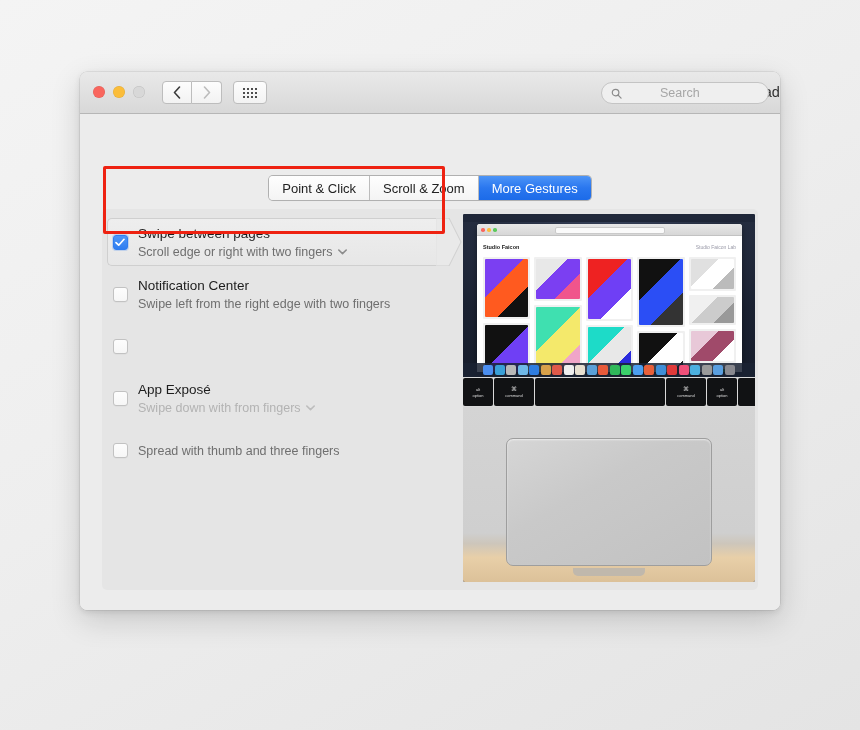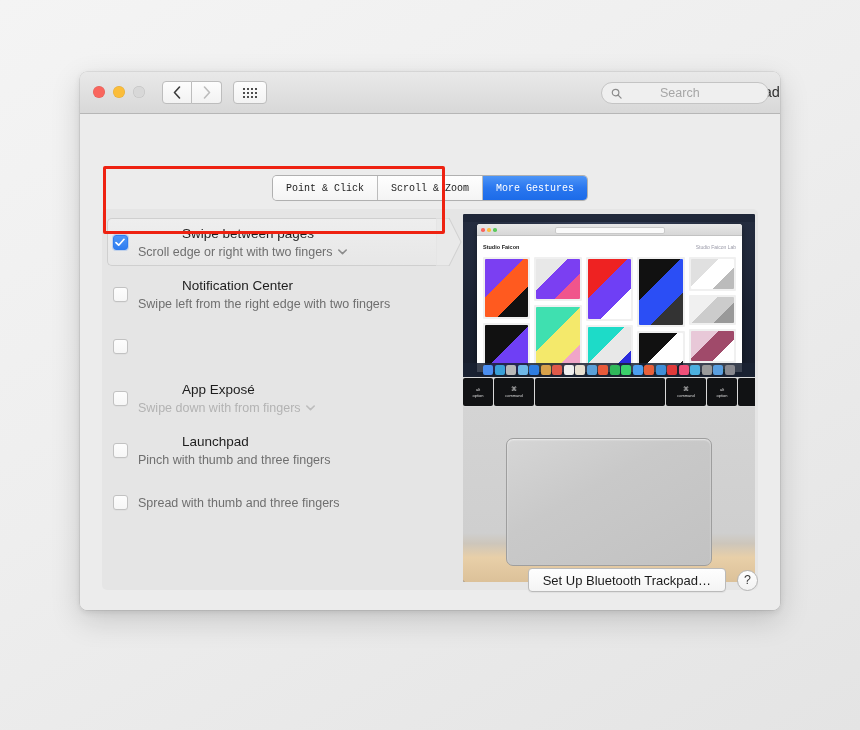--- a/index.html
+++ b/index.html
@@ -145,26 +145,25 @@
     border-radius: 4px;
     overflow: hidden;
     box-shadow: 0 0 0 1px #b0b0b0, 0 1px 1px rgba(0,0,0,0.07);
   }
   .tab {
     height: 22px;
     padding: 12px 13px;
     display: flex;
     align-items: center;
     justify-content: center;
-    font-size: 10px;
+    font-size: 13px;
     color: #222;
     background: linear-gradient(to bottom, #fefefe, #f4f4f4);
     border-right: 1px solid #bcbcbc;
     white-space: nowrap;
-    font-family: Liberation Mono, monospace;
   }
   .tab:last-child { border-right: none; }
   .tab.selected {
     background: linear-gradient(to bottom, #4d95f7 0%, #2a77ef 50%, #1c6be9 100%);
     color: #ffffff;
   }
 
   
   .panel {
     position: absolute;
@@ -227,21 +226,20 @@
     align-items: center;
     justify-content: center;
     box-shadow: 0 0 0 1px rgba(47,125,240,0.22);
   }
 
   .gtext { position: relative; z-index: 2; }
   .gtitle {
     font-size: 13.5px;
     color: #1d1d1d;
     line-height: 17px;
-    margin-left: 44px;
   }
   .gsub {
     font-size: 12.5px;
     color: #6f6f6f;
     line-height: 16px;
     margin-top: 2px;
     display: flex;
     align-items: center;
     gap: 5px;
   }
@@ -559,31 +557,20 @@
               <div class="gtitle">App Exposé</div>
               <div class="gsub dim">
                 <span>Swipe down with from fingers</span>
                 <svg class="chev" width="9" height="6" viewBox="0 0 9 6">
                   <path d="M0.8 1 L4.5 4.6 L8.2 1" fill="none" stroke="#bdbdbd" stroke-width="1.6" stroke-linecap="round" stroke-linejoin="round"></path>
                 </svg>
               </div>
             </div>
           </div>
 
-          <div class="grow">
-            <div class="cbwrap">
-              <span class="cb"></span>
-            </div>
-            <div class="gtext">
-              <div class="gtitle">Launchpad</div>
-              <div class="gsub">
-                <span>Pinch with thumb and three fingers</span>
-              </div>
-            </div>
-          </div>
 
           <div class="grow">
             <div class="cbwrap">
               <span class="cb"></span>
             </div>
             <div class="gtext">
               <div class="gsub">
                 <span>Spread with thumb and three fingers</span>
               </div>
             </div>
@@ -699,22 +686,18 @@
             </div>
 
           <div class="pv-base">
             <div class="pv-trackpad"></div>
             <div class="pv-notch"></div>
           </div>
         </div>
 
       </div>
 
-      <div class="btm">
-        <div class="btn">Set Up Bluetooth Trackpad…</div>
-        <div class="helpbtn">?</div>
-      </div>
 
     </div>
   </div>
 
   <div class="annot"></div>
 </div>
 
 </body></html>

